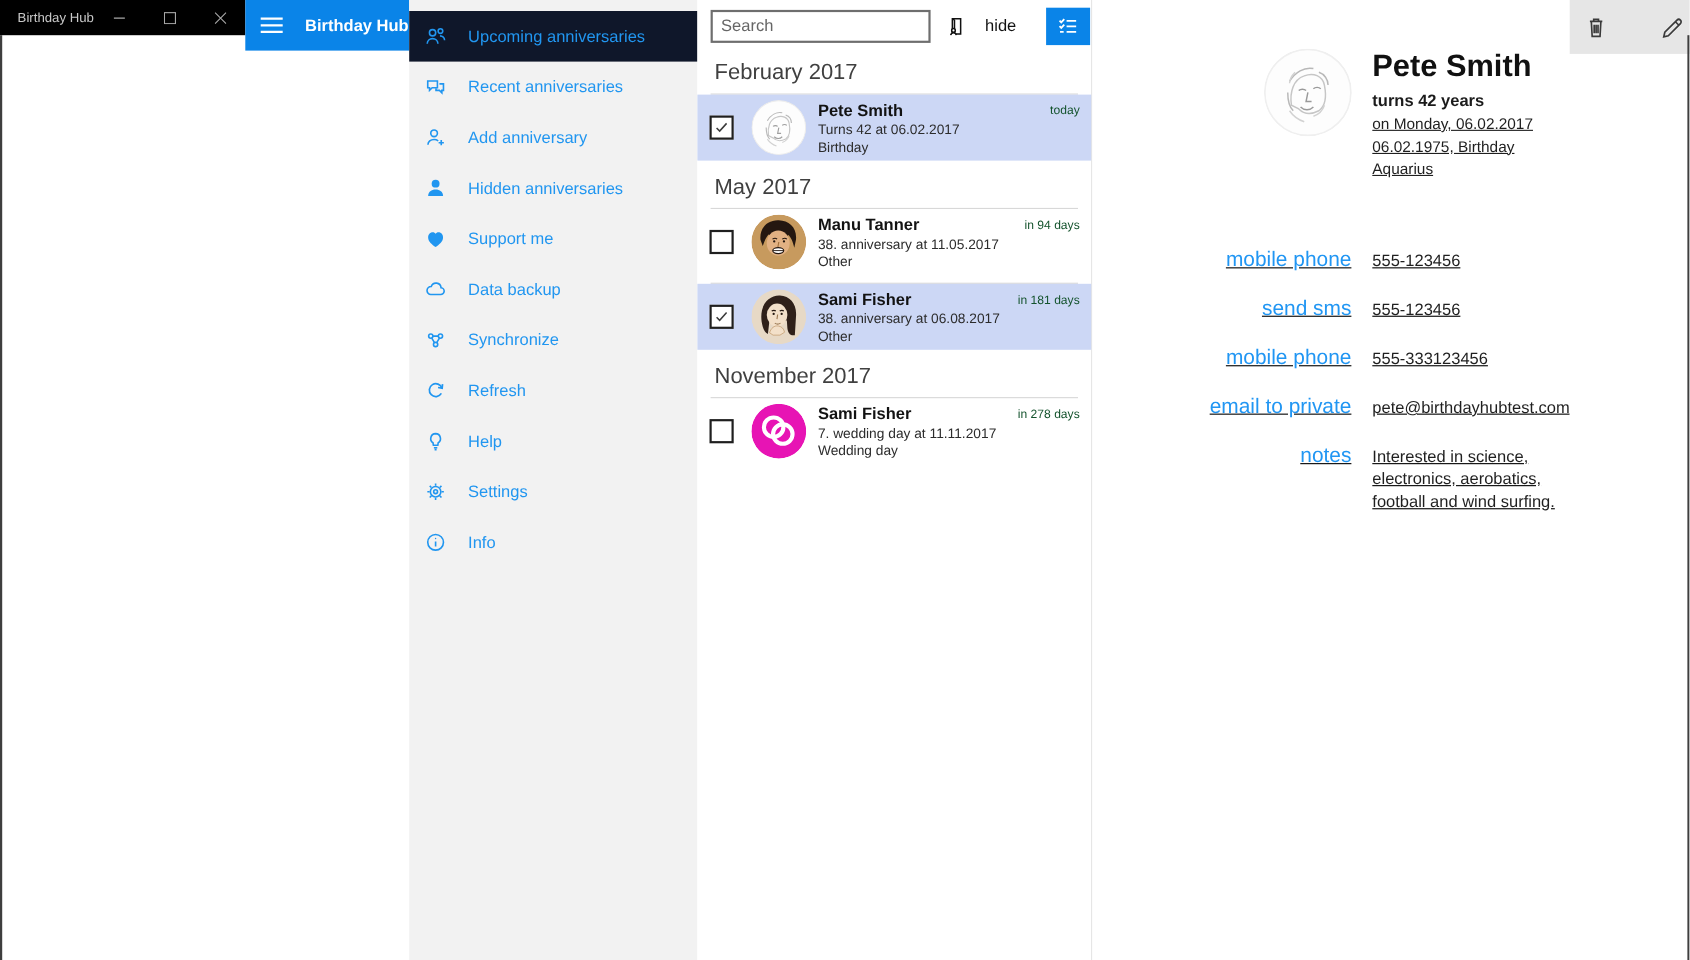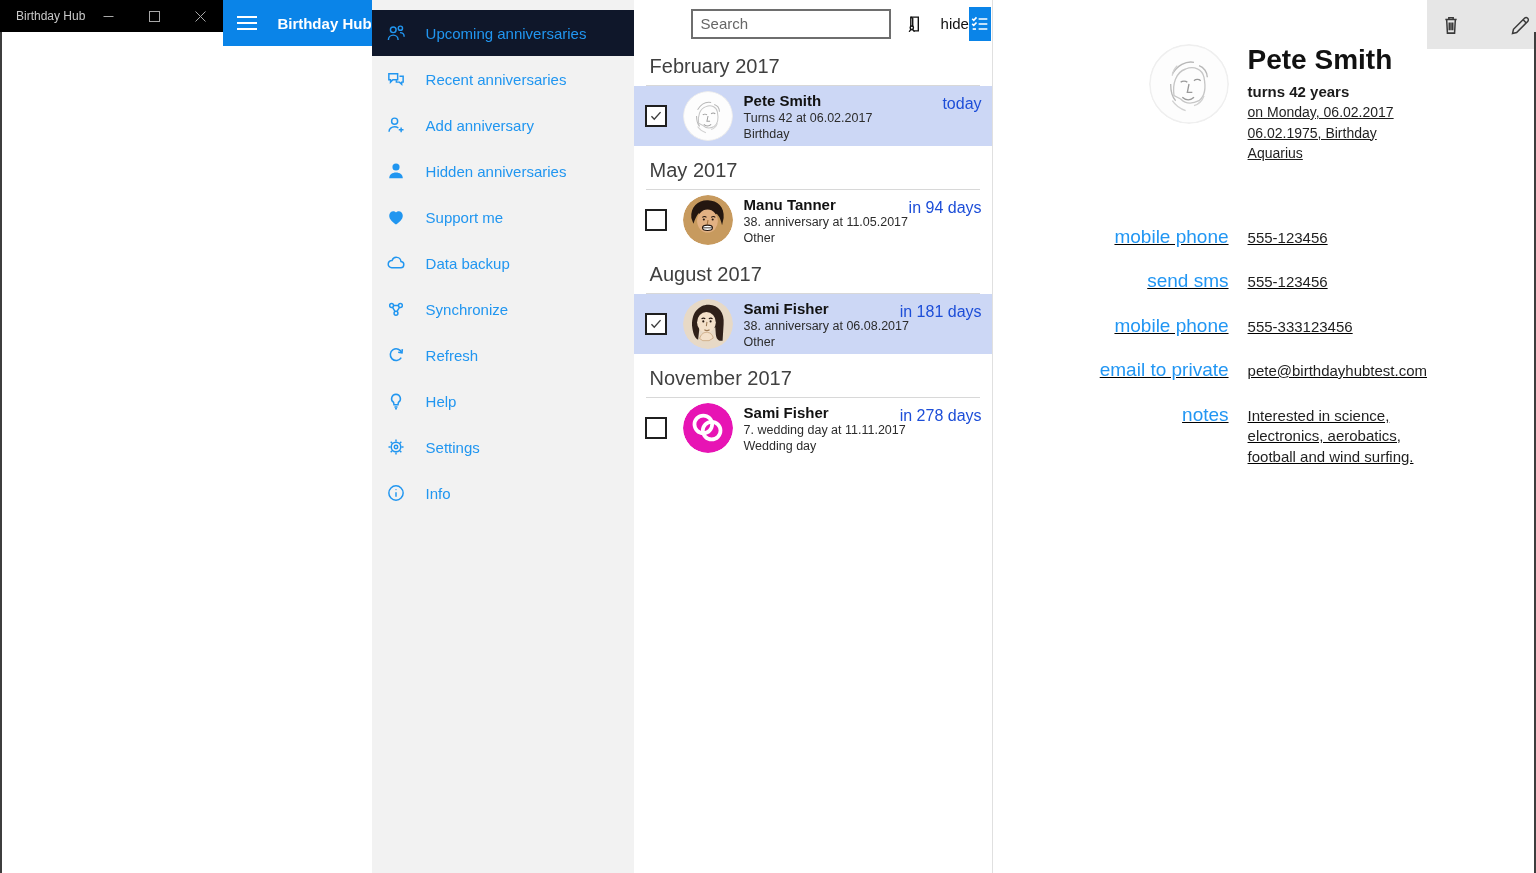--- a/index.html
+++ b/index.html
@@ -27,40 +27,40 @@
   .sidebar { width:262px; background:#f2f2f2; flex:none; padding-top:10px; }
   .side-item { height:46px; display:flex; align-items:center; padding-left:13px; color:#2196f0; cursor:pointer; }
   .side-item.selected { background:#0f172a; }
   .side-item .icon { width:22px; height:22px; flex:none; }
   .side-item .icon svg { display:block; width:22px; height:22px; }
   .side-label { margin-left:19px; font-size:15px; }
 
   
   .listpane { width:359px; flex:none; background:#fff; border-right:1px solid #e0e0e0; display:flex; flex-direction:column; }
   .toolbar { display:flex; align-items:center; padding:5px 1px 0 12px; height:42px; flex:none; }
-  .search-box { width:200px; height:30px; border:2px solid #6e6e6e; font-size:15px; padding:0 8px; color:#1f1f1f; outline:none; background:#fff; font-family:inherit;margin-left:45px; }
+  .search-box { width:200px; height:30px; border:2px solid #6e6e6e; font-size:15px; padding:0 8px; color:#1f1f1f; outline:none; background:#fff; font-family:inherit; }
   .search-box::placeholder { color:#666; opacity:1; }
   .hide-btn { display:flex; align-items:center; background:none; border:none; margin-left:12px; cursor:pointer; font-family:inherit; }
   .hide-btn svg { width:22px; height:22px; }
   .hide-label { font-size:15px; color:#111; margin-left:16px; }
   .multi-btn { margin-left:auto; width:40px; height:34px; background:#0a84e8; border:none; display:flex; align-items:center; justify-content:center; cursor:pointer; }
   .multi-btn svg { width:22px; height:22px; }
 
   .group-header { margin:13px 16px 0 16px; font-size:20px; color:#404040; }
   .group-sep { height:1px; background:#d8d8d8; margin:7px 12px 0 12px; }
   .row { position:relative; height:60px; display:flex; align-items:center; padding-left:11px; cursor:pointer; }
   .row.selected { background:#ccd7f5; }
   .checkbox { width:22px; height:22px; border:2px solid #1f1f1f; background:#fff; flex:none; display:flex; align-items:center; justify-content:center; cursor:pointer; }
   .checkbox svg { width:14px; height:14px; }
   .avatar { width:50px; height:50px; margin-left:16px; flex:none; border-radius:50%; overflow:hidden; }
   .avatar svg { display:block; width:50px; height:50px; }
   .row-text { margin-left:11px; display:flex; flex-direction:column; }
   .row-name { font-size:15px; font-weight:bold; color:#121212; line-height:19px; }
   .row-line { font-size:12.5px; color:#2c2c2c; line-height:16px; }
-  .row-due { position:absolute; top:9px; right:10px; font-size:16px; color:#1d4ed8; }
+  .row-due { position:absolute; top:9px; right:10px; font-size:11px; color:#14532d; }
 
   
   .detail { flex:1; background:#fff; overflow:hidden; }
   .detail-header { display:flex; padding:44px 0 0 156px; }
   .photo { width:80px; height:80px; border-radius:50%; overflow:hidden; flex:none; }
   .photo svg { display:block; width:80px; height:80px; }
   .head-text { margin-left:19px; }
   .person-name { font-size:28px; font-weight:600; color:#111; line-height:32px; }
   .person-sub { font-size:15px; font-weight:bold; color:#1b1b1b; line-height:20px; margin-top:6px; }
   .person-line { font-size:14px; color:#1f1f1f; line-height:20.5px;text-decoration:underline; }
@@ -290,21 +290,20 @@
           <span class="row-text">
             <span class="row-name">Manu Tanner</span>
             <span class="row-line">38. anniversary at 11.05.2017</span>
             <span class="row-line">Other</span>
           </span>
           <span class="row-due">in 94 days</span>
         </div>
       </div>
 
       <div class="group">
-        <div class="group-header">August 2017</div>
         <div class="group-sep"></div>
         <div class="row selected">
           <span class="checkbox">
               <svg viewBox="0 0 20 20">
                 <path d="M3.5 10.5l4 4 9-10" stroke="#3c3c3c" stroke-width="2" fill="none"></path>
               </svg>
             </span>
           <span class="avatar">
               <svg viewBox="0 0 48 48">
                 <circle cx="24" cy="24" r="24" fill="#e7d9c6"></circle>

